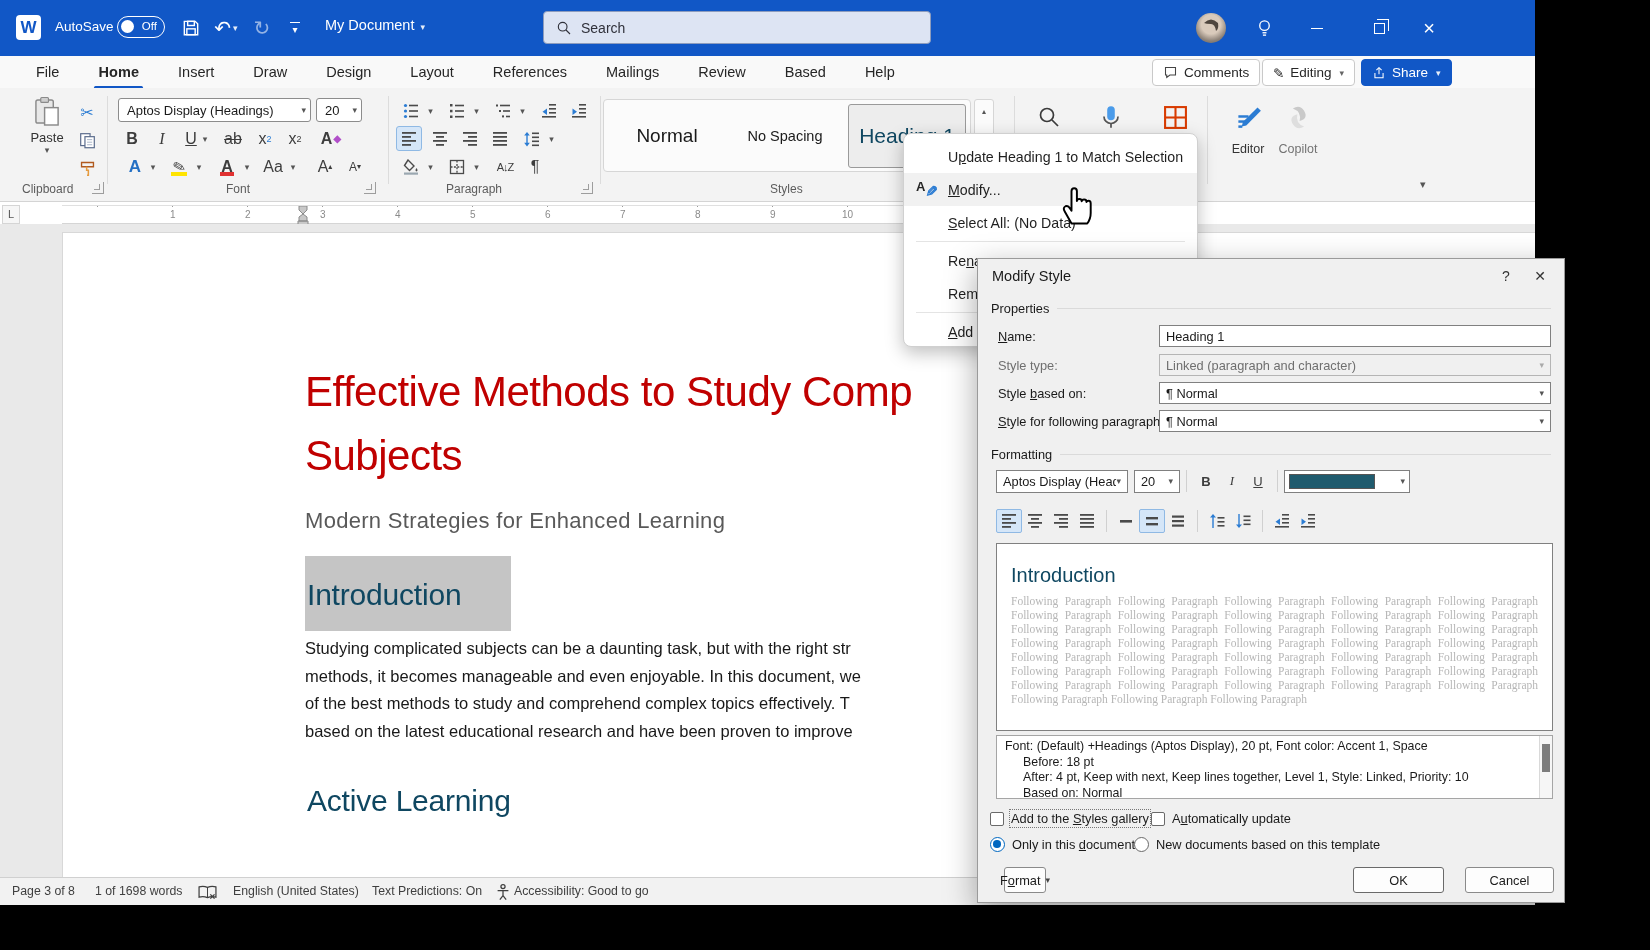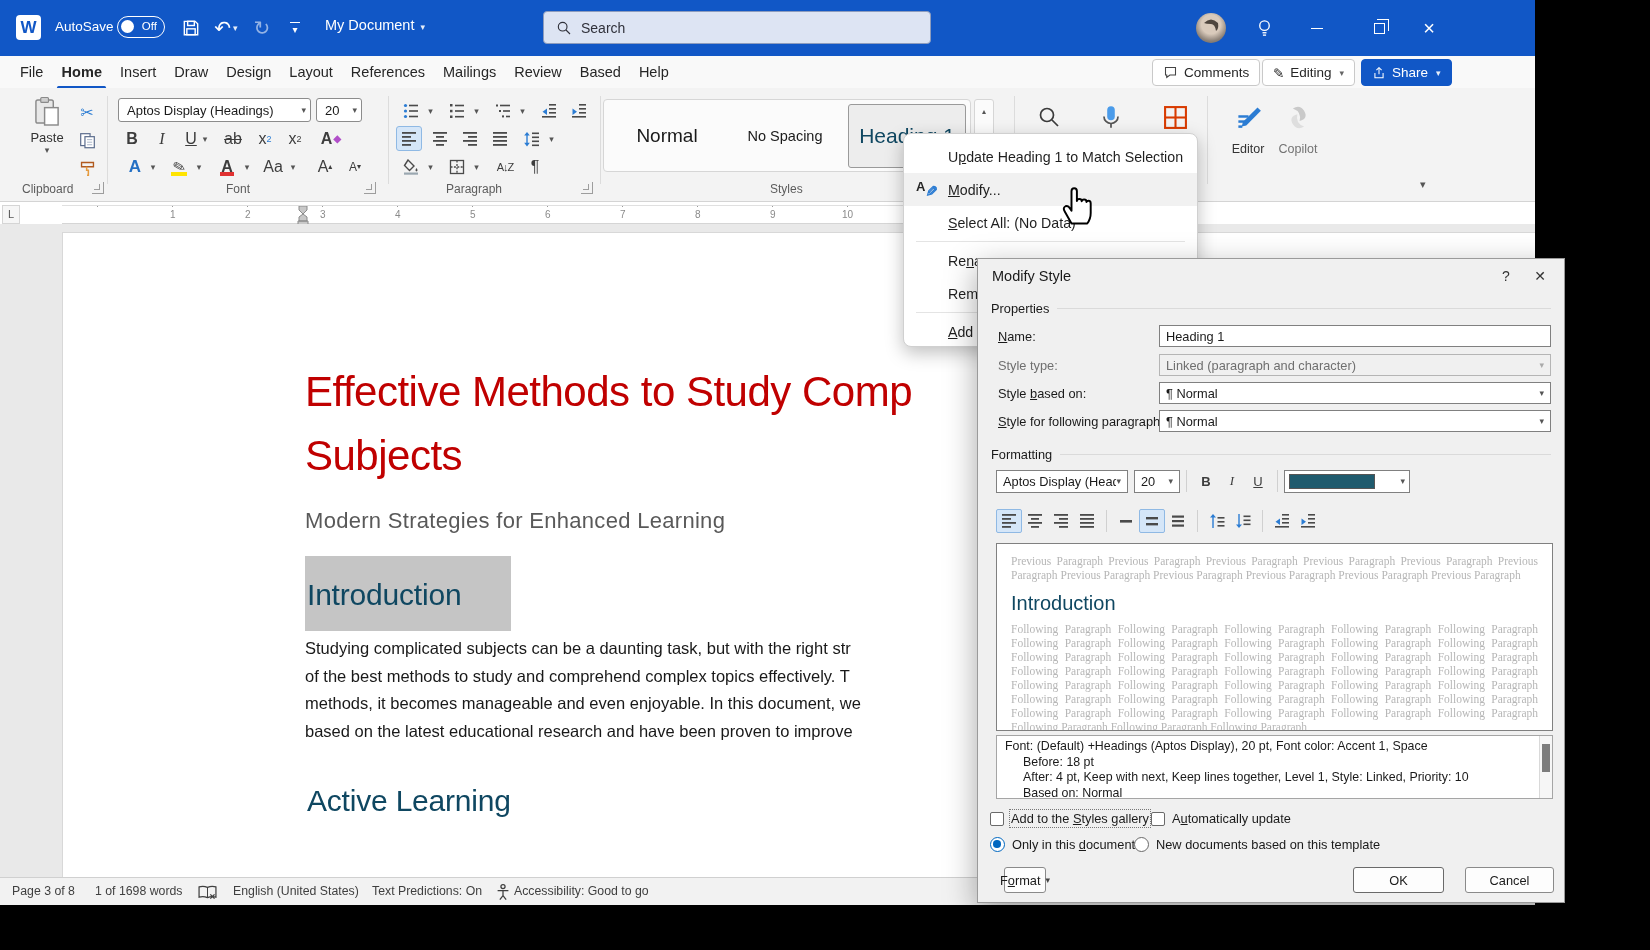--- a/index.html
+++ b/index.html
@@ -24,21 +24,21 @@
   border-radius:4px;display:flex;align-items:center;padding-left:12px;color:#30313a;font-size:14px;gap:9px}
 .winbtn{position:absolute;top:0;width:46px;height:56px;display:flex;align-items:center;justify-content:center;color:#fff}
 .avatar{position:absolute;left:1196px;top:13px;width:30px;height:30px;border-radius:50%;
   background:radial-gradient(circle at 50% 38%,#d9cabb 0 40%,#8b8076 70%,#6d645c 100%);overflow:hidden}
 .restore-ico{width:11px;height:11px;border:1.5px solid #fff;position:relative}
 .restore-ico:before{content:"";position:absolute;left:2px;top:-5px;width:11px;height:11px;border:1.5px solid #fff;border-bottom:none;border-left:none}
 .min-ico{width:12px;height:0;border-top:1.6px solid #fff}
 
 
 .tabrow{position:absolute;left:0;top:56px;width:100%;height:32px;background:#f9f9f9;display:flex;align-items:center;
-  gap:14px;padding-left:18px;font-size:14.5px;color:#262626}
+  gap:35px;padding-left:34px;font-size:14.5px;color:#262626}
 .tab{position:relative;padding:2px 2px;cursor:default}
 .tab.active{font-weight:bold;letter-spacing:.1px}
 .tab.active:after{content:"";position:absolute;left:-2px;right:-2px;bottom:-7px;height:3.5px;border-radius:2px;background:#1157c6}
 .pillbtn{position:absolute;top:59px;height:27px;border:1px solid #c9c9c9;border-radius:4px;background:#fff;
   display:flex;align-items:center;gap:6px;padding:0 10px;font-size:13.5px;color:#262626}
 .pill-share{background:#1157c6;border-color:#1157c6;color:#fff}
 
 
 .ribbon{position:absolute;left:0;top:88px;width:100%;height:114px;background:#f3f3f3;border-bottom:1px solid #d4d4d4}
 .gsep{position:absolute;top:8px;width:1px;height:88px;background:#dcdcdc}
@@ -670,22 +670,22 @@
 
     <div class="docarea">
       <div class="page"></div>
       <div class="doc-title-l" style="top:144px">Effective Methods to Study Comp</div>
       <div class="doc-title-l" style="top:208px">Subjects</div>
       <div class="doc-sub" style="top:284px">Modern Strategies for Enhanced Learning</div>
       <div class="sel-hl" style="top:332px"></div>
       <div class="doc-h1" style="top:354px">Introduction</div>
       <div class="doc-body" style="top:411px">
         <div>Studying complicated subjects can be a daunting task, but with the right str</div>
+        <div>methods, it becomes manageable and even enjoyable. In this document, we</div>
         <div>of the best methods to study and comprehend complex topics effectively. T</div>
-        <div>methods, it becomes manageable and even enjoyable. In this document, we</div>
         <div>based on the latest educational research and have been proven to improve</div>
       </div>
       <div class="doc-h1" style="top:560px">Active Learning</div>
     </div>
 
     <div class="statusbar">
       <span class="sitem" style="left:12px">Page 3 of 8</span>
       <span class="sitem" style="left:95px">1 of 1698 words</span>
       <span class="sitem" style="left:198px;top:7px">
           <svg class="ic" width="19" height="15">
@@ -830,21 +830,20 @@
           </svg>
         </span>
       <span class="tbt">
           <svg class="ic ricon">
             <use href="#i-ind"></use>
           </svg>
         </span>
     </div>
 
     <div class="preview">
-      <div class="pgray">Previous Paragraph Previous Paragraph Previous Paragraph Previous Paragraph Previous Paragraph Previous Paragraph Previous Paragraph Previous Paragraph Previous Paragraph Previous Paragraph Previous Paragraph</div>
       <div class="pheading">Introduction</div>
       <div class="pgray">Following Paragraph Following Paragraph Following Paragraph Following Paragraph Following Paragraph Following Paragraph Following Paragraph Following Paragraph Following Paragraph Following Paragraph Following Paragraph Following Paragraph Following Paragraph Following Paragraph Following Paragraph Following Paragraph Following Paragraph Following Paragraph Following Paragraph Following Paragraph Following Paragraph Following Paragraph Following Paragraph Following Paragraph Following Paragraph Following Paragraph Following Paragraph Following Paragraph Following Paragraph Following Paragraph Following Paragraph Following Paragraph Following Paragraph Following Paragraph Following Paragraph Following Paragraph Following Paragraph Following Paragraph</div>
     </div>
 
     <div class="descbox">
       <div>Font: (Default) +Headings (Aptos Display), 20 pt, Font color: Accent 1, Space</div>
       <div class="ind">Before:  18 pt</div>
       <div class="ind">After:  4 pt, Keep with next, Keep lines together, Level 1, Style: Linked, Priority: 10</div>
       <div class="ind">Based on: Normal</div>
       <span class="dscroll">

